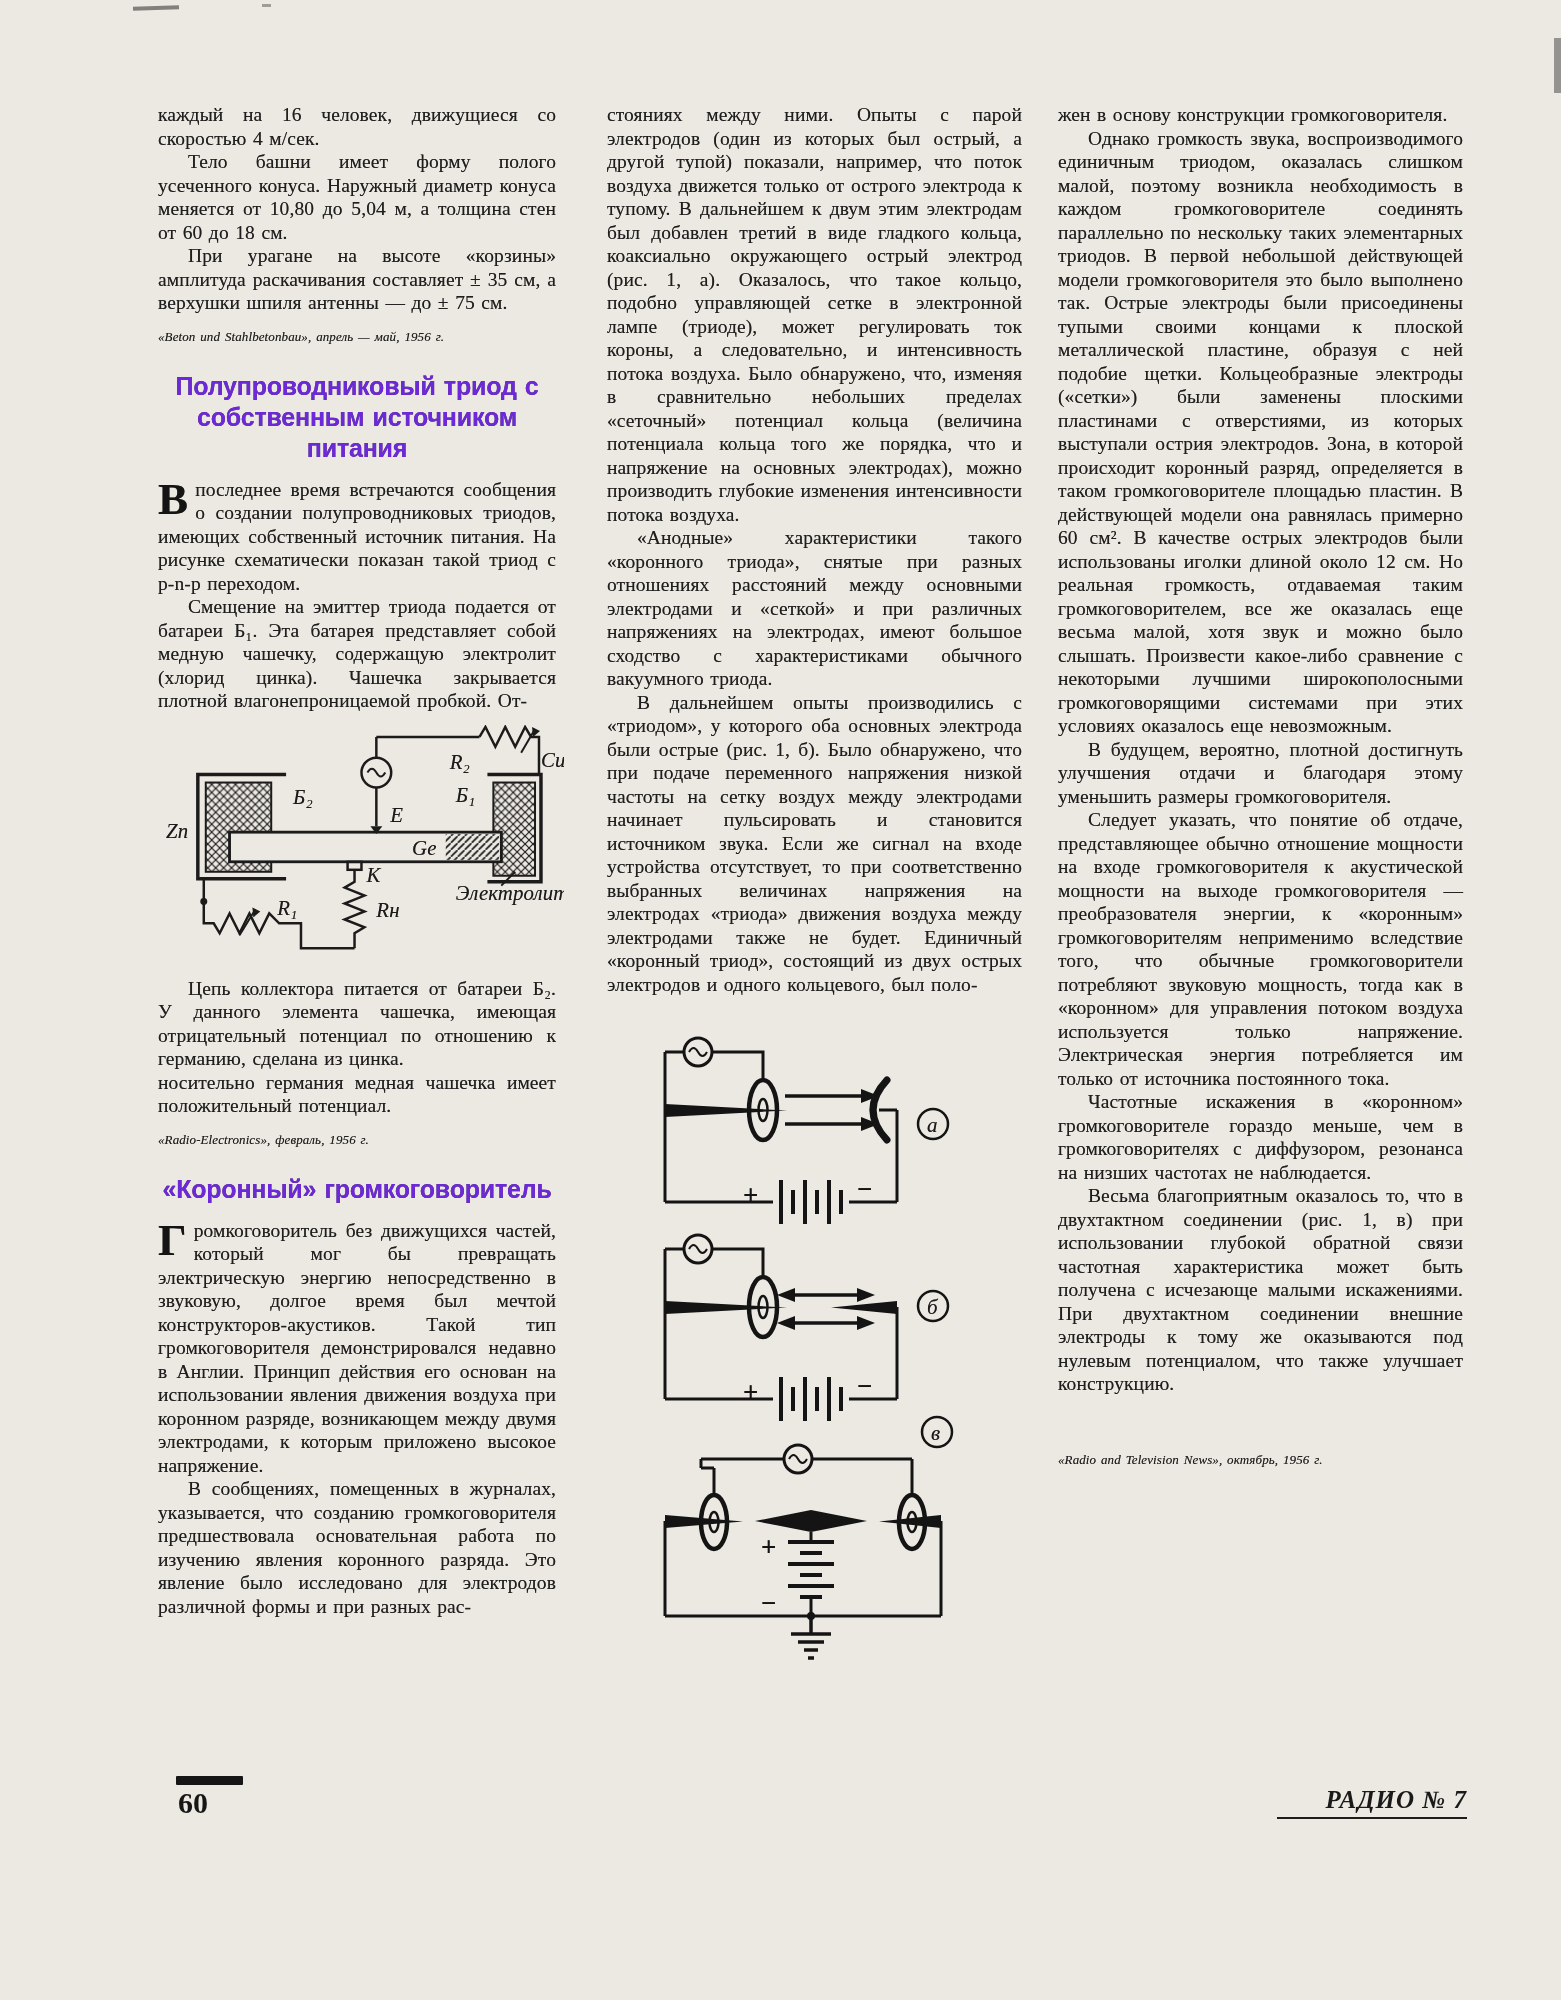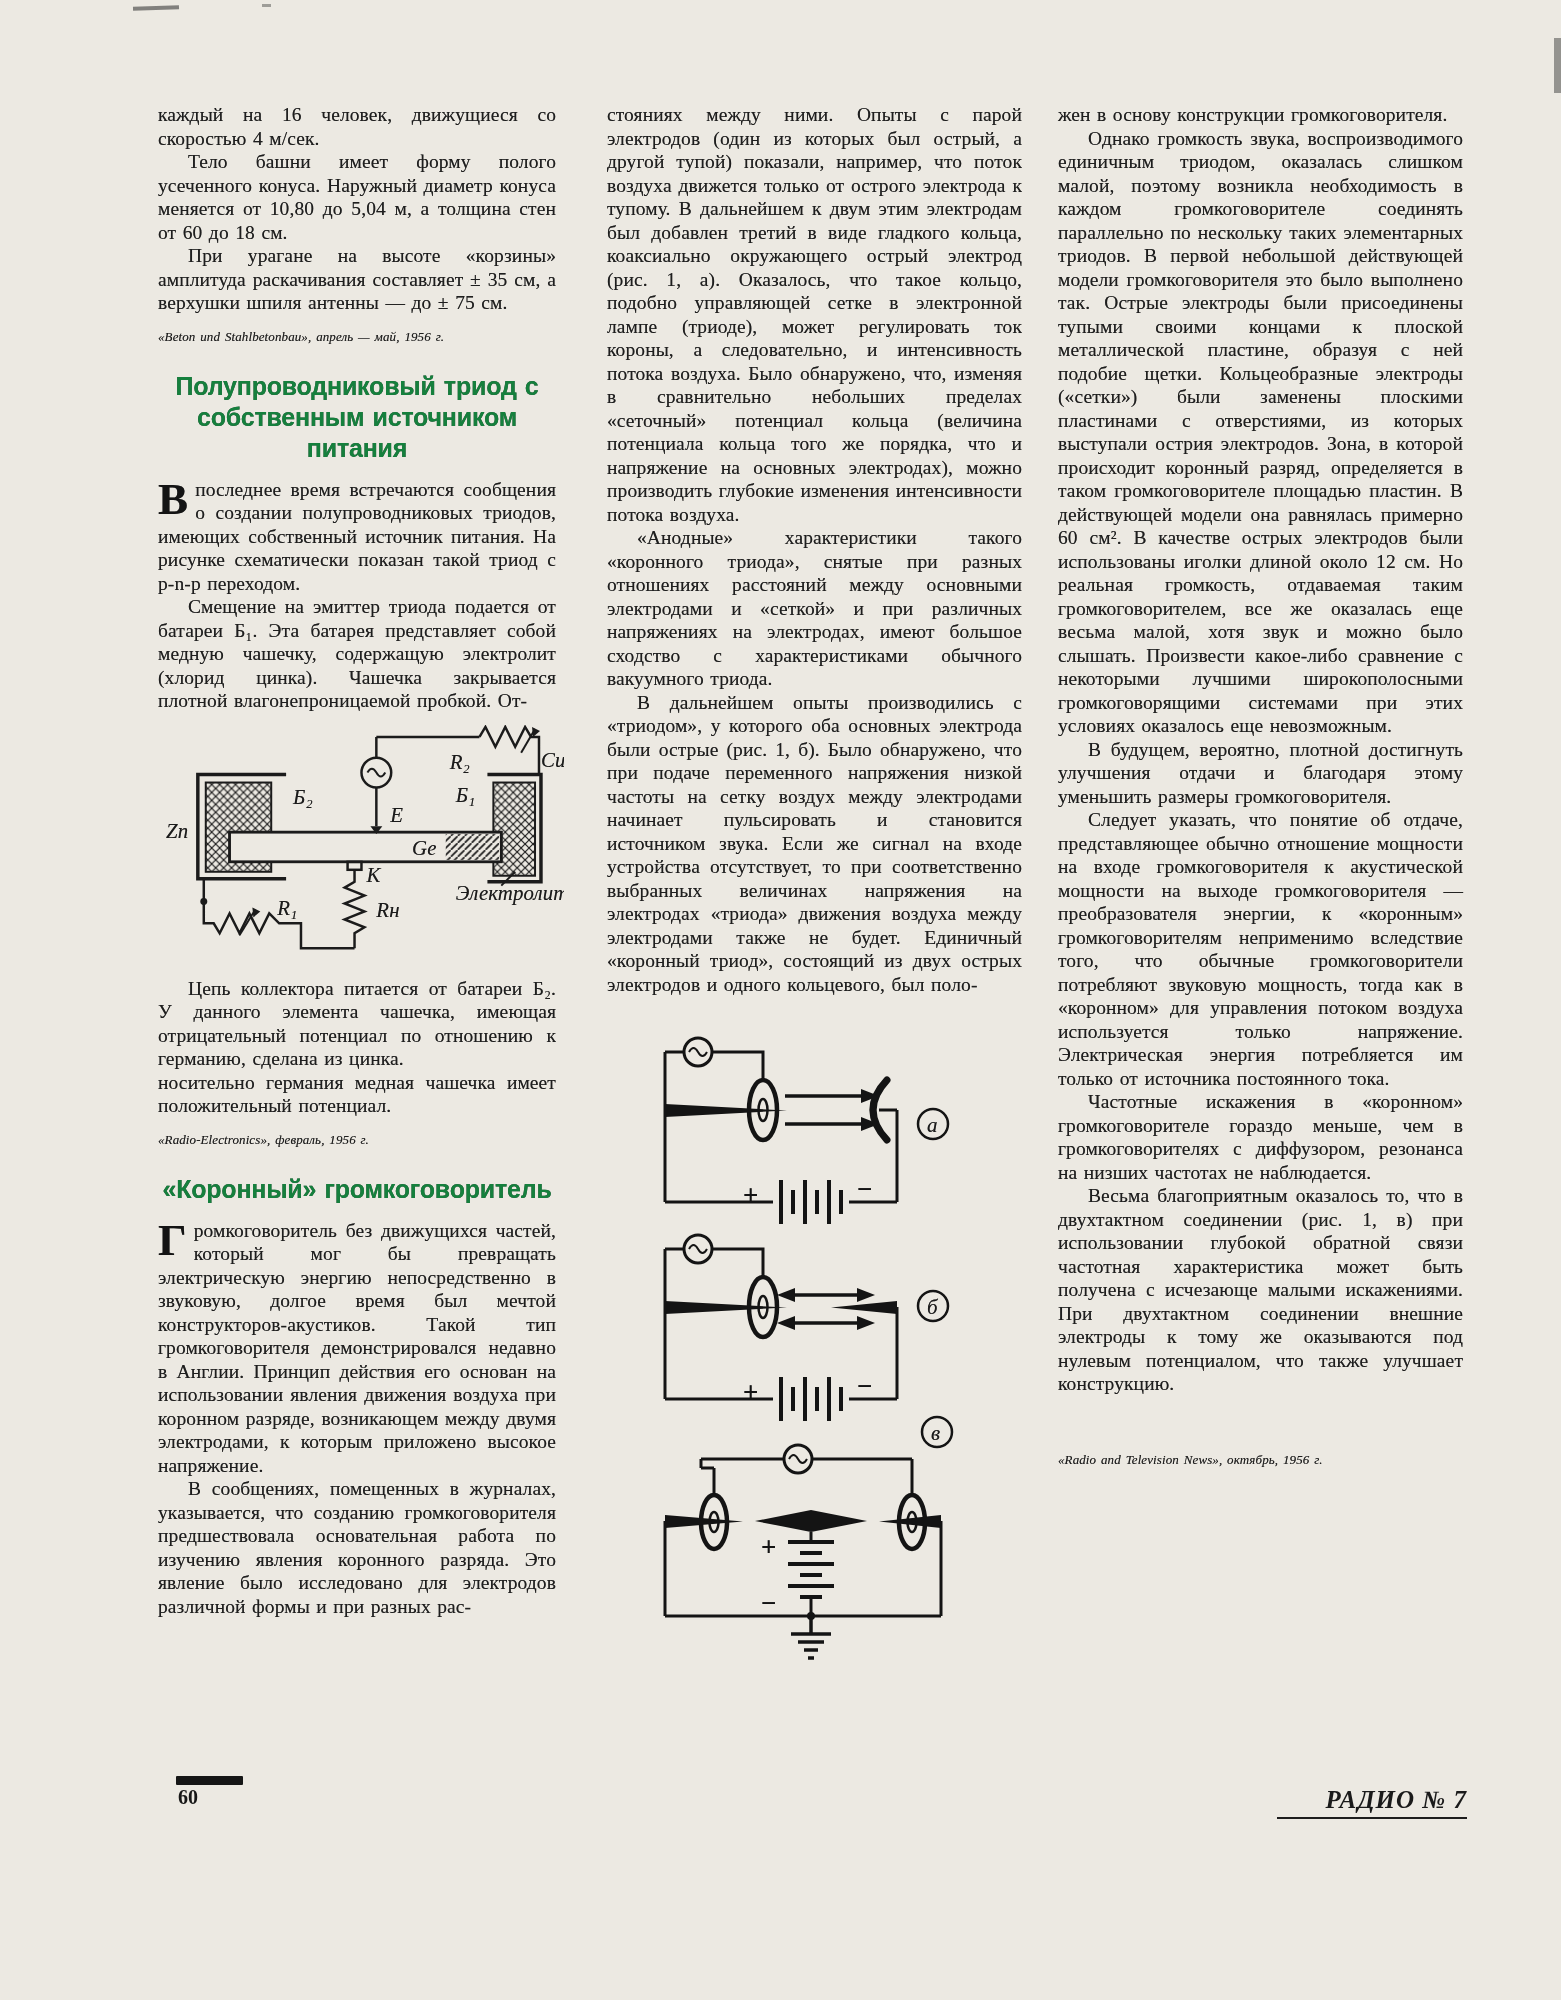--- a/index.html
+++ b/index.html
@@ -15,33 +15,33 @@
   }
   #col-left{left:158px;width:398px;}
   #col-mid{left:607px;width:415px;}
   #col-right{left:1058px;width:405px;}
   .p{margin:0;text-indent:30px;}
   .p.noindent{text-indent:0;}
   .src{margin:9px 0 10px;text-indent:0;font-style:italic;font-size:13px;line-height:25px;}
   .head{
     margin:22px 0 14px;text-align:center;text-indent:0;
     font-family:"Liberation Sans",sans-serif;font-weight:700;
-    font-size:25px;line-height:31px;letter-spacing:-.2px;color:#15803d;
+    font-size:25px;line-height:31px;letter-spacing:-.2px;color:#6d28d9;
     text-shadow:0 0 .6px rgba(0,0,0,.7);
   }
   .dropcap{
     float:left;font-weight:700;font-size:45px;line-height:38px;
     padding:2px 7px 0 0;color:#141414;
   }
   .fig{display:block;}
   .fig text{font-family:"Liberation Serif",serif;}
   .lbl{font-style:italic;font-size:21px;fill:#1b1b1b;}
   .sign{font-weight:700;font-size:27px;fill:#141414;}
   .footer-bar{position:absolute;left:176px;top:1776px;width:67px;height:9px;background:#161616;border-radius:1px;}
-  .page-num{position:absolute;left:178px;top:1786px;font-size:20px;font-weight:700;color:#161616;}
+  .page-num{position:absolute;left:178px;top:1786px;font-size:30px;font-weight:700;color:#161616;}
   .journal-footer{
     position:absolute;left:1277px;top:1786px;width:190px;text-align:right;
     font-size:25px;font-weight:700;font-style:italic;color:#1a1a1a;
     border-bottom:2.5px solid #1d1d1d;padding-bottom:3px;letter-spacing:1px;
   }
   .smudge{position:absolute;background:#2a2a2a;}
   #smudge-top{left:133px;top:6px;width:46px;height:4px;opacity:.55;transform:rotate(-2deg);}
   #smudge-top2{left:262px;top:4px;width:9px;height:3px;opacity:.4;}
   #smudge-right{left:1554px;top:38px;width:7px;height:55px;opacity:.45;}
 </style>

